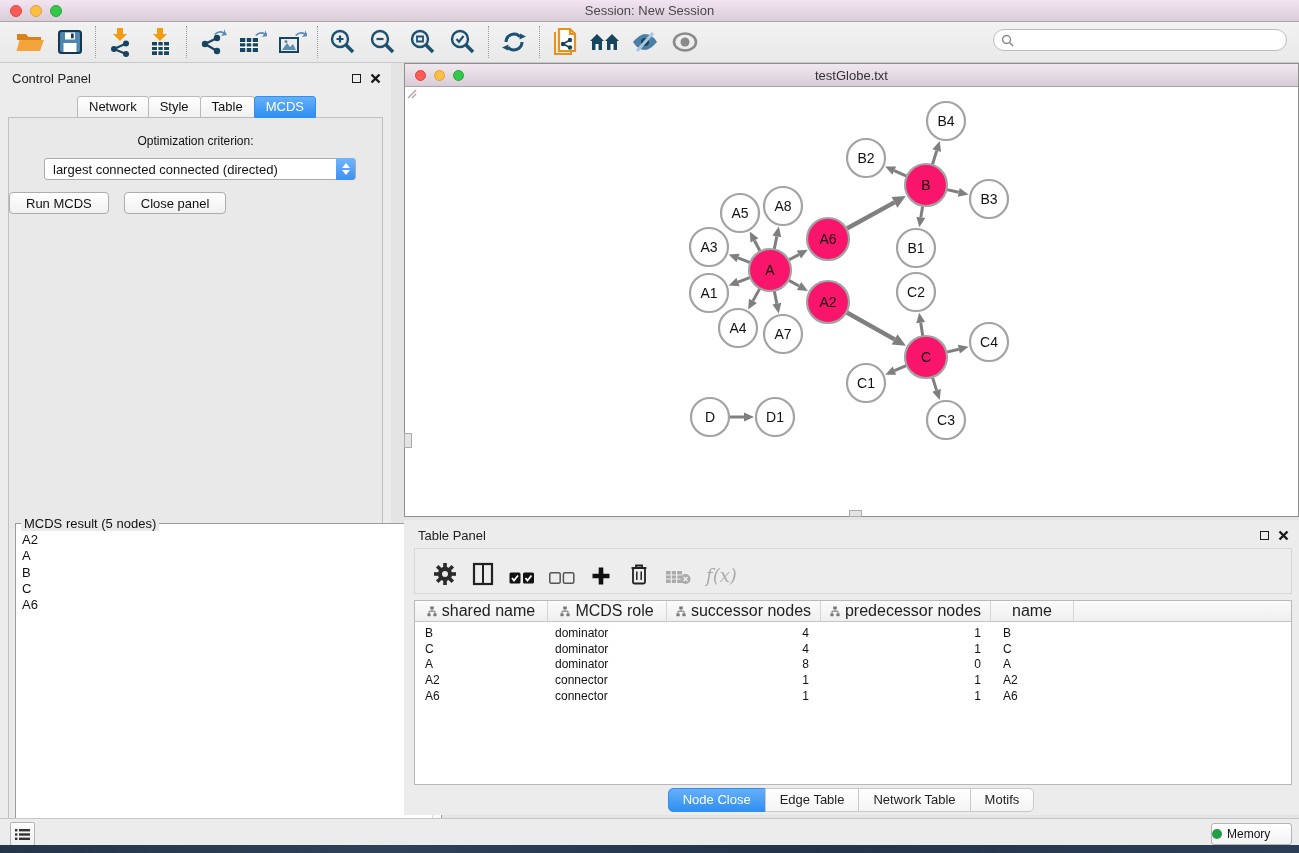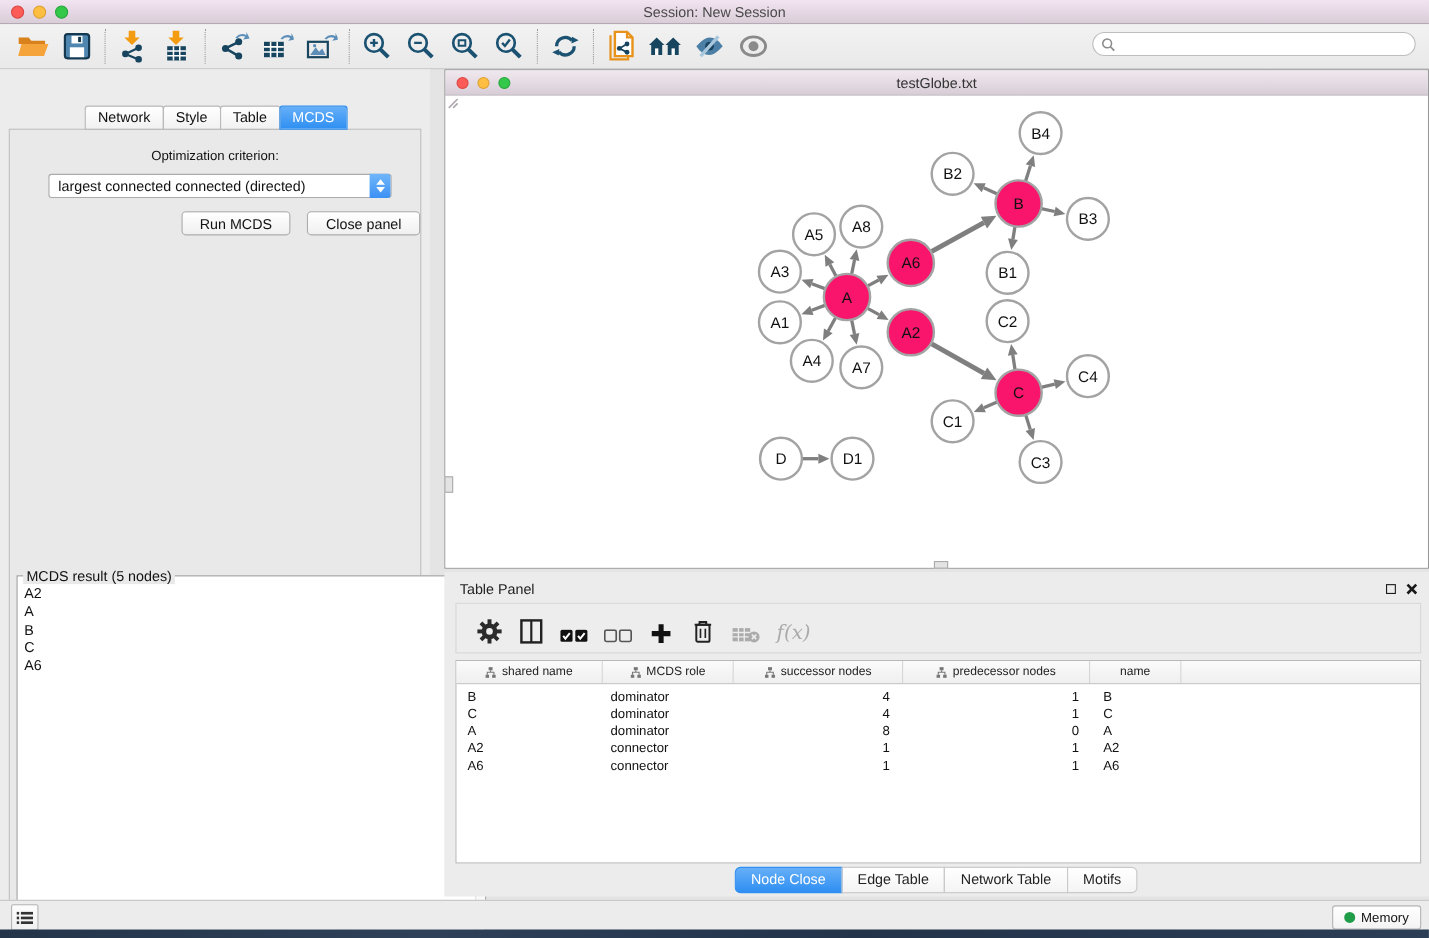--- a/index.html
+++ b/index.html
@@ -40,21 +40,21 @@
   .cp-tab.active { background:linear-gradient(#66AFF8,#2F8FF2); color:#fff; border-color:#2F8FF2; }
   .cp-body { position:absolute; left:8px; top:54px; width:375px; height:746px; background:#E9E9E9; border:1px solid #C0C0C0; }
   .opt-label { text-align:center; margin-top:16px; font-size:12px; color:#111; }
   .criterion { position:absolute; left:35px; top:40px; width:312px; height:22px; background:#fff;
     border:1px solid #ABABAB; border-radius:3px; font-size:13px; color:#111; display:flex; align-items:center;
     padding-left:8px; cursor:pointer; }
   .stepper { position:absolute; right:0; top:-1px; width:19px; height:22px; border-radius:0 3px 3px 0;
     background:linear-gradient(#71B6FA,#3B90F4); display:flex; flex-direction:column; align-items:center; justify-content:center; gap:2px; }
   .tri-up { width:0; height:0; border-left:4px solid transparent; border-right:4px solid transparent; border-bottom:5px solid #fff; }
   .tri-dn { width:0; height:0; border-left:4px solid transparent; border-right:4px solid transparent; border-top:5px solid #fff; }
-  .cp-buttons { position:absolute; left:0; top:74px; width:100%; display:flex; justify-content:flex-end; gap:15px; }
+  .cp-buttons { position:absolute; left:0; top:74px; width:100%; display:flex; justify-content:flex-start; gap:15px; }
   .btn { height:22px; border:1px solid #ADADAD; border-radius:4px; background:linear-gradient(#FFFFFF,#F0F0F0);
     font-size:13px; color:#111; padding:0 16px; cursor:pointer; font-family:inherit; }
   .result-box { position:absolute; left:6px; top:405px; width:427px; height:340px; border:1px solid #9C9C9C; background:#fff; }
   .result-legend { position:absolute; top:-8px; left:5px; background:#E9E9E9; padding:0 3px; font-size:13px; color:#111; }
   .result-list { position:absolute; inset:1px 10px 1px 1px; overflow:hidden; padding-top:7px; }
   .result-item { font-size:13px; color:#111; line-height:16.3px; padding-left:5px; }
   .result-scroll { position:absolute; right:0; top:0; width:9px; height:100%; background:#FAFAFA; border-left:1px solid #DDD; }
 
   
   .net-window { position:absolute; left:404px; top:63px; width:895px; height:454px; border:1px solid #8E8E8E; background:#fff; }
@@ -68,42 +68,42 @@
   .resize-grip { position:absolute; right:1px; bottom:1px; }
 
   
   .table-panel { position:absolute; left:404px; top:520px; width:895px; height:295px; background:#ECECEC; }
   .tp-toolbar { position:absolute; left:10px; top:28px; right:7px; height:46px; background:#EDEDED;
     border:1px solid #D8D8D8; display:flex; align-items:center; gap:14px; padding-left:18px; }
   .tp-btn { display:flex; align-items:flex-end; justify-content:center; cursor:pointer; min-width:24px; height:30px; }
   .fx { font-family:"DejaVu Serif","Liberation Serif",serif; font-style:italic; font-size:18px; color:#ABABAB; }
   .grid { position:absolute; left:10px; top:80px; right:7px; height:185px; background:#fff; border:1px solid #B9B9B9; }
   .thead { display:flex; height:21px; background:linear-gradient(#FBFBFB,#EFEFEF); border-bottom:1px solid #C6C6C6; }
-  .th { display:flex; align-items:center; justify-content:center; gap:5px; font-size:11px; color:#222;
+  .th { display:flex; align-items:center; justify-content:center; gap:5px; font-size:16px; color:#222;
     border-right:1px solid #D6D6D6; height:100%; cursor:pointer; }
   .trow { display:flex; height:15.8px; align-items:center; cursor:pointer; }
   .td { font-size:12px; color:#111; overflow:hidden; white-space:nowrap; }
   .c0 { width:133px; } .c1 { width:119px; } .c2 { width:154px; } .c3 { width:170px; } .c4 { width:83px; }
   .td.c0 { padding-left:10px; } .td.c1 { padding-left:7px; }
   .td.c2 { text-align:right; padding-right:12px; } .td.c3 { text-align:right; padding-right:10px; }
   .td.c4 { padding-left:12px; }
   .tbody { padding-top:3px; }
   .tp-tabs { position:absolute; left:0; bottom:3px; width:100%; display:flex; justify-content:center; }
   .tp-tab { border:1px solid #C9C9C9; background:linear-gradient(#FFFFFF,#F4F4F4); font-size:13px; color:#222;
     padding:3px 14px 4px; margin-left:-1px; cursor:pointer; }
   .tp-tab:first-child { border-radius:5px 0 0 5px; }
   .tp-tab:last-child { border-radius:0 5px 5px 0; }
   .tp-tab.active { background:linear-gradient(#66AFF8,#2F8FF2); color:#fff; border-color:#2F8FF2; }
 
   
   .statusbar { position:absolute; left:0; top:818px; width:1299px; height:27px; background:#ECECEC; border-top:1px solid #C6C6C6; }
   .sb-left-btn { position:absolute; left:10px; top:3px; width:25px; height:24px; border:1px solid #B5B5B5;
     background:linear-gradient(#FDFDFD,#F0F0F0); border-radius:2px; display:flex; align-items:center; justify-content:center; cursor:pointer; }
   .memory-btn { position:absolute; right:7px; top:4px; width:81px; height:22px; border:1px solid #B5B5B5; border-radius:3px;
-    background:linear-gradient(#FFFFFF,#F3F3F3); display:flex; align-items:center; justify-content:center; gap:5px;
+    background:linear-gradient(#FFFFFF,#F3F3F3); display:flex; align-items:center; gap:5px;
     font-size:12px; color:#111; cursor:pointer; }
   .green-dot { width:10px; height:10px; border-radius:50%; background:#1F9D49; }
   .desktop-strip { position:absolute; left:0; top:845px; width:1299px; height:8px;
     background:linear-gradient(90deg,#24354A,#2E4158 30%,#22334a 60%,#2C3E55); }
 </style>
 </head>
 <body>
 
 <div class="app">
 
@@ -247,20 +247,29 @@
     <div class="searchbox">
       <svg width="13" height="13" viewBox="0 0 13 13">
         <circle cx="5.5" cy="5.5" r="4" fill="none" stroke="#8a8a8a" stroke-width="1.4"></circle>
         <path d="M8.5 8.5 L12 12" stroke="#8a8a8a" stroke-width="1.6"></path>
       </svg>
       <input placeholder="" style="">
     </div>
   </div>
 
   <div class="control-panel">
+    <div class="panel-head">
+      <div class="ptitle">Control Panel</div>
+      <div class="wctl">
+        <div class="float-box"></div>
+        <svg width="11" height="11" viewBox="0 0 11 11">
+          <path d="M1.5 1.5 L9.5 9.5 M9.5 1.5 L1.5 9.5" stroke="#1a1a1a" stroke-width="2.4"></path>
+        </svg>
+      </div>
+    </div>
     <div class="cp-tabs">
       <div class="cp-tab">Network</div>
       <div class="cp-tab">Style</div>
       <div class="cp-tab">Table</div>
       <div class="cp-tab active">MCDS</div>
     </div>
     <div class="cp-body">
       <div class="opt-label">Optimization criterion:</div>
       <div class="criterion">
         <span>largest connected connected (directed)</span>

